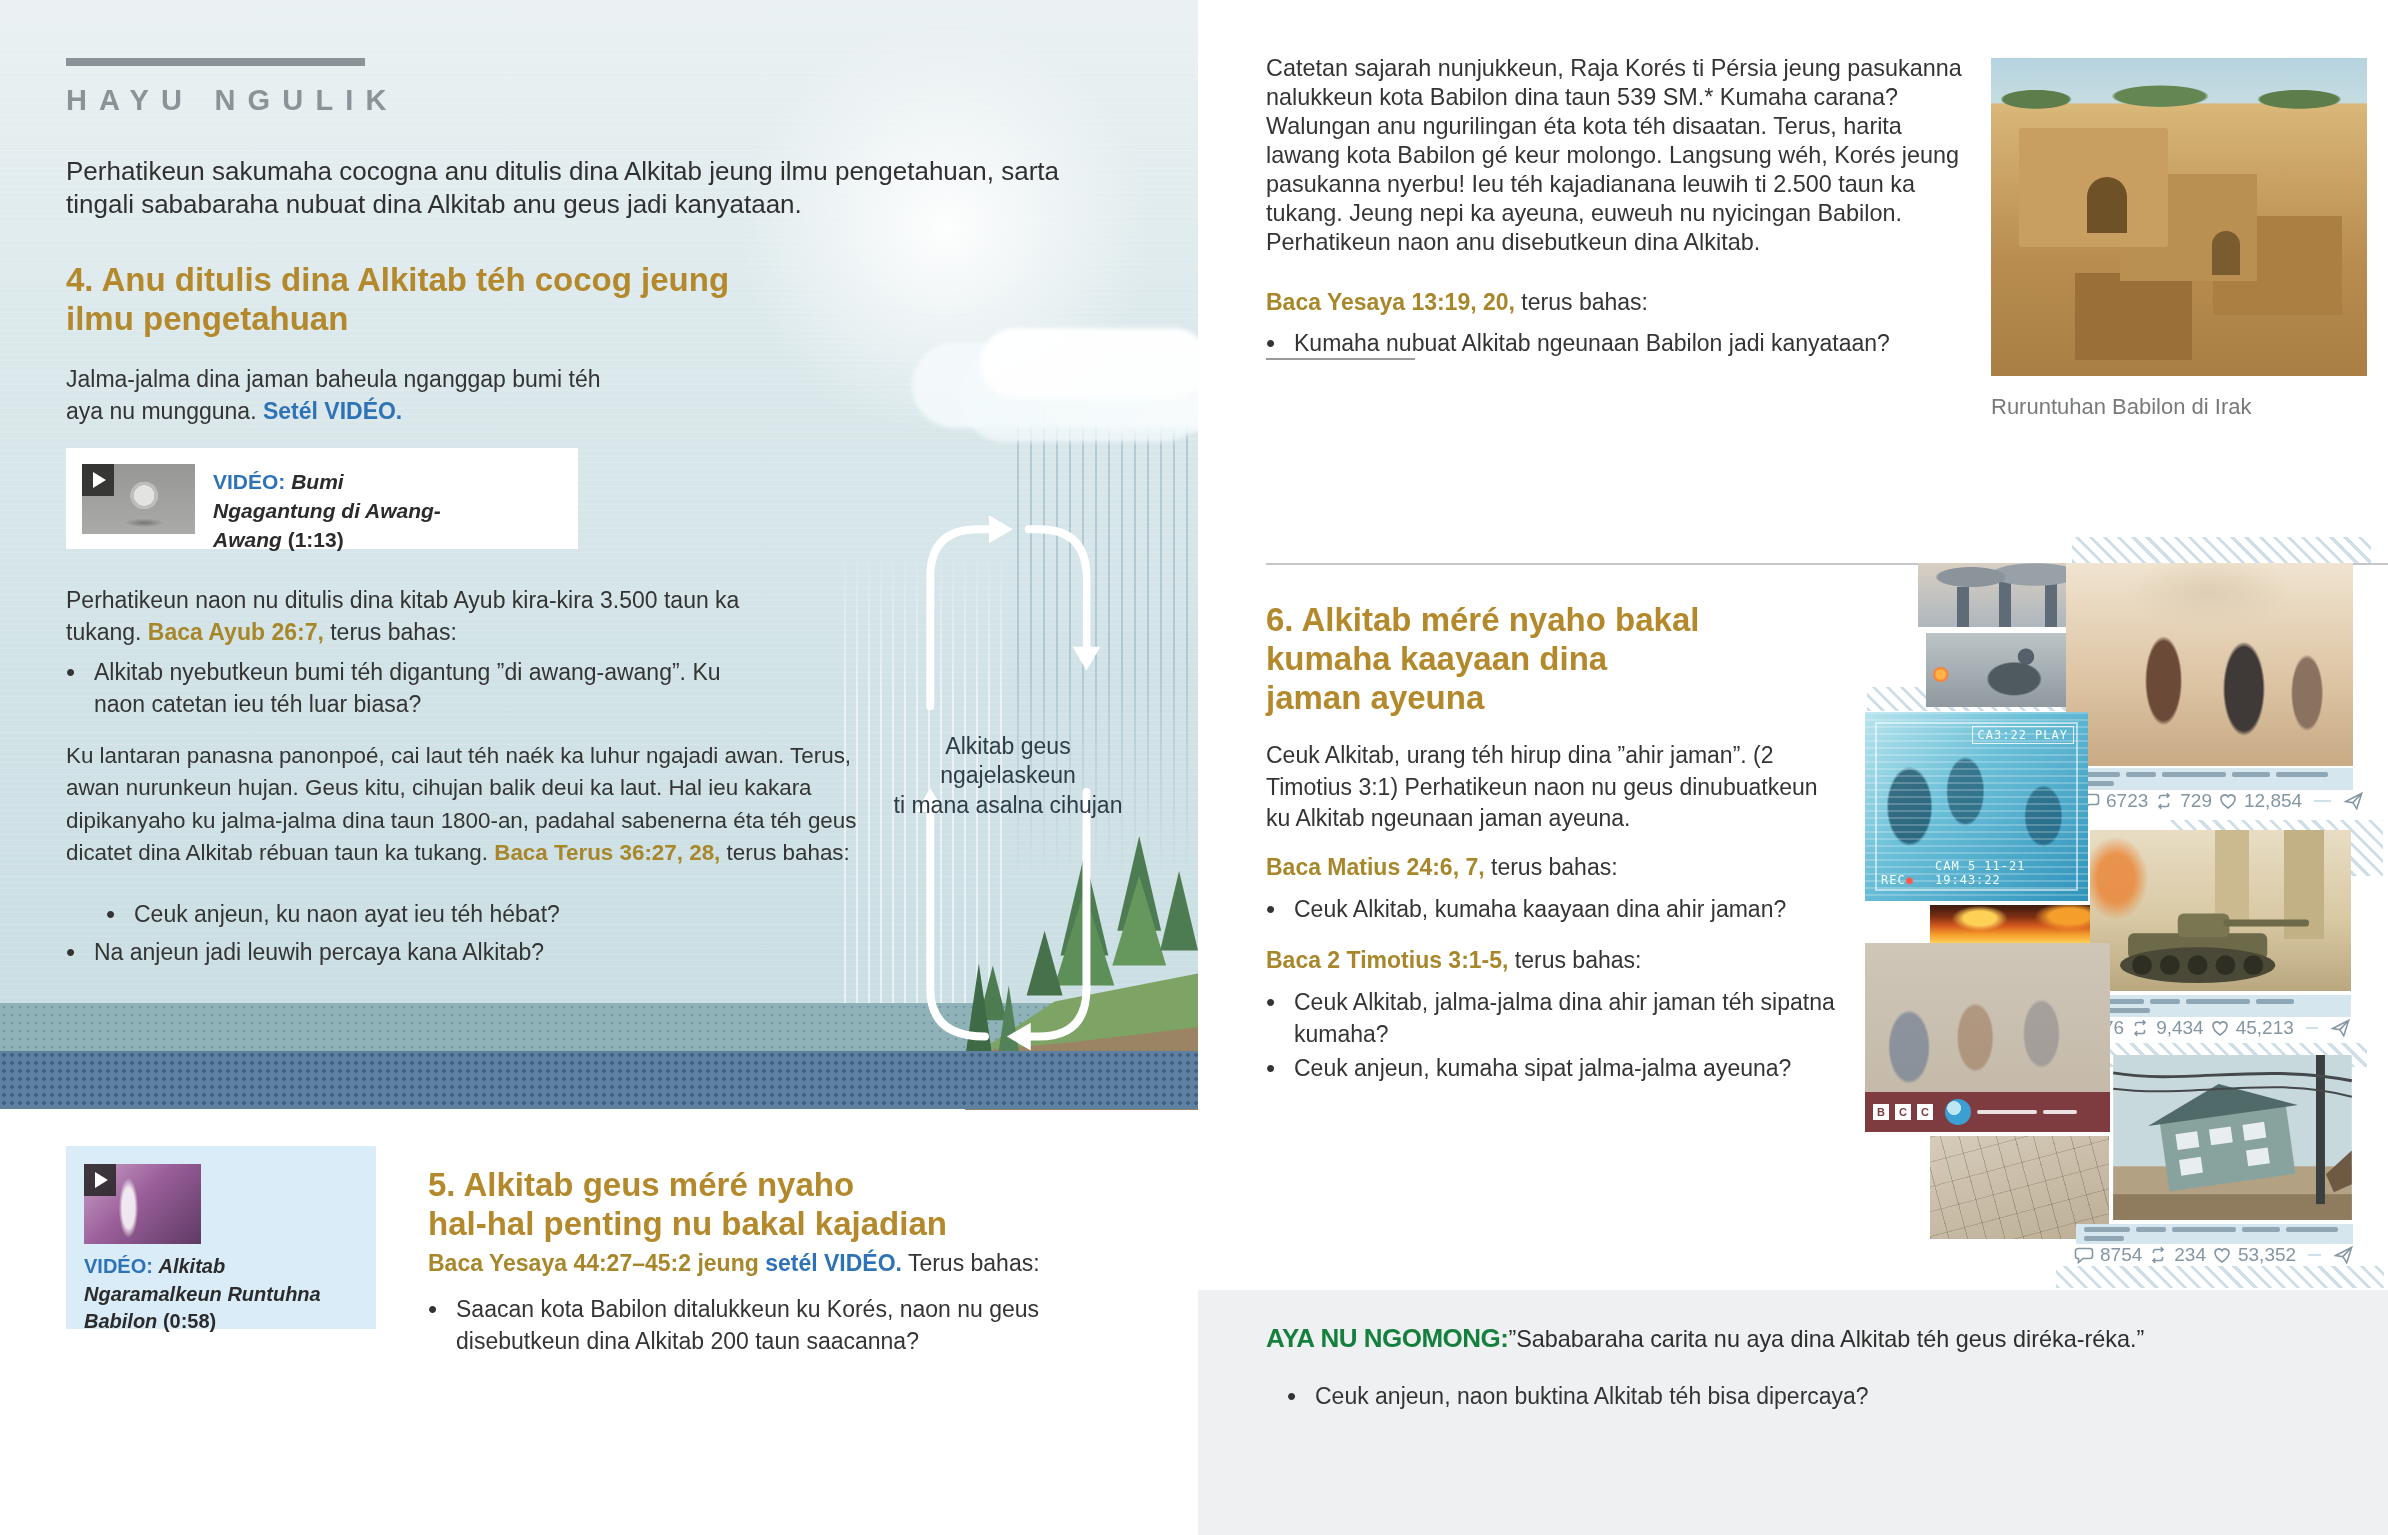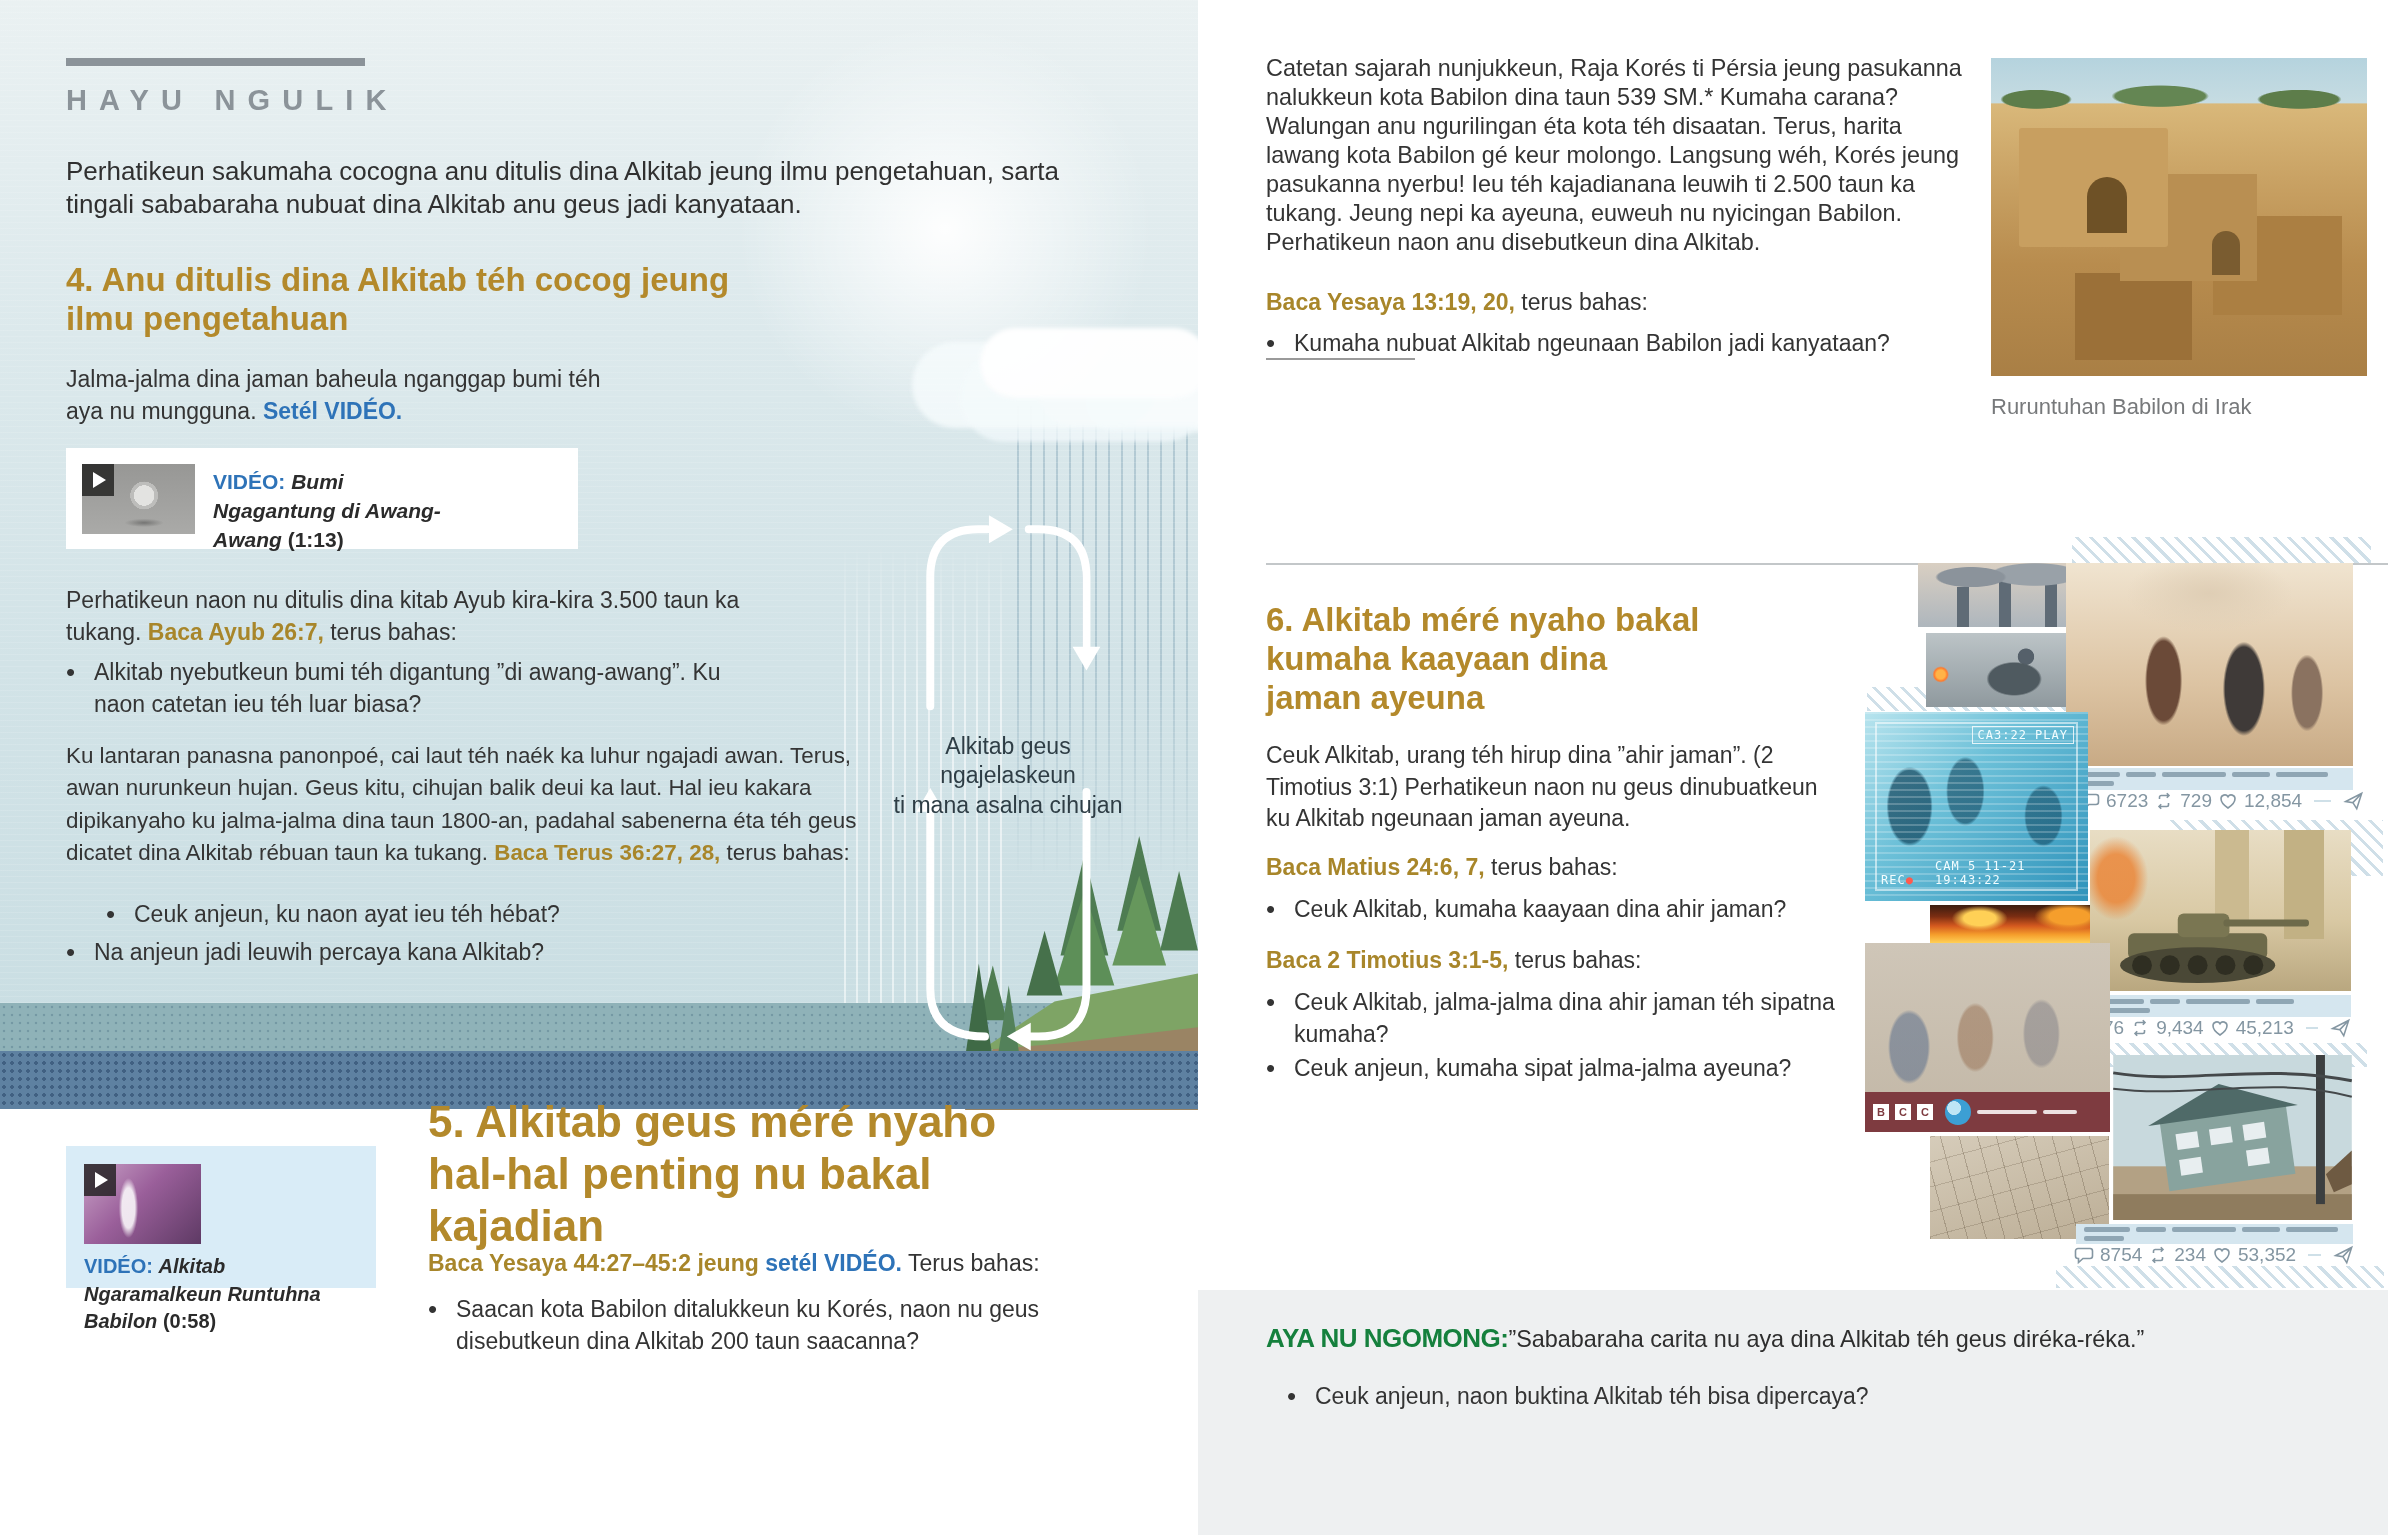--- a/index.html
+++ b/index.html
@@ -33,21 +33,21 @@
   .kicker-bar{left:66px;top:58px;width:299px;height:8px;background:#8b9399;}
   .kicker{left:66px;top:84px;font-size:29px;font-weight:bold;letter-spacing:.42em;color:#8b9399;}
   .intro{left:66px;top:155px;width:1035px;font-size:26px;line-height:1.25;color:#303030;}
   .gold-h{font-weight:bold;color:#b3892b;white-space:pre-line;line-height:1.18;}
   .h4{left:66px;top:261px;width:776px;font-size:33px;}
   .body-t{font-size:23px;line-height:1.38;color:#343434;}
   .p1{left:66px;top:364px;width:572px;}
   .ref{color:#a8862a;font-weight:bold;}
   .blue{color:#2e73b8;font-weight:bold;}
   .videobox1{left:66px;top:448px;width:512px;height:101px;background:#fff;}
-  .videobox2{left:66px;top:1146px;width:310px;height:142px;background:#d9ecf7;}
+  .videobox2{left:66px;top:1146px;width:310px;height:183px;background:#d9ecf7;}
   .thumb{position:absolute;overflow:hidden;}
   .thumb1{left:16px;top:16px;width:113px;height:70px;
        background:radial-gradient(ellipse 28px 6px at 55% 84%,rgba(0,0,0,.3),transparent 70%),
                   radial-gradient(circle 23px at 55% 45%,#e3e3e1 0 44%,#bdbdbb 45% 60%,transparent 61%),
                   linear-gradient(180deg,#979795,#aaaaa8);}
   .thumb2{left:18px;top:18px;width:117px;height:80px;
        background:radial-gradient(ellipse 16px 50px at 38% 55%,rgba(255,255,255,.85) 40%,transparent 60%),
                   linear-gradient(135deg,#caa3c8 0%,#9a5f9a 45%,#5e3a64 100%);}
   .play{position:absolute;left:0;top:0;width:32px;height:32px;background:#1d1d1bcc;}
   .play::before{content:"";position:absolute;left:11px;top:8px;border-left:13px solid #fff;
@@ -58,21 +58,21 @@
   .vlabel{color:#2e73b8;font-weight:bold;}
   .vtitle{font-style:italic;font-weight:bold;color:#2b2b2b;}
   .vdur{font-weight:bold;color:#2b2b2b;}
   .p2{left:66px;top:585px;width:746px;}
   .bullet{position:absolute;padding-left:0;}
   .bullet::before{content:"•";position:absolute;left:-28px;top:-2px;font-size:26px;color:#343434;}
   .b1{left:94px;top:657px;width:657px;}
   .p3{left:66px;top:740px;width:796px;font-size:22.4px;line-height:1.44;}
   .b2{left:94px;top:899px;width:697px;margin-left:40px;}
   .b3{left:94px;top:937px;width:697px;}
-  .h5{left:428px;top:1096px;width:637px;font-size:44px;}
+  .h5{left:428px;top:1166px;width:637px;font-size:33px;}
   .p5{left:428px;top:1248px;width:677px;}
   .b5{left:456px;top:1294px;width:637px;}
   
   .rp1{left:1266px;top:54px;width:708px;font-size:23.4px;line-height:1.24;}
   .rp-yesaya{left:1266px;top:287px;width:697px;}
   .rb1{left:1294px;top:328px;width:697px;}
   .fn-rule{left:1266px;top:358px;width:149px;height:2px;background:#9a9a9a;}
   .footnote{left:1266px;top:370px;width:697px;font-size:19px;line-height:1.3;color:#3f3f3f;}
   .photo{left:1991px;top:58px;width:376px;height:318px;overflow:hidden;
        background:

